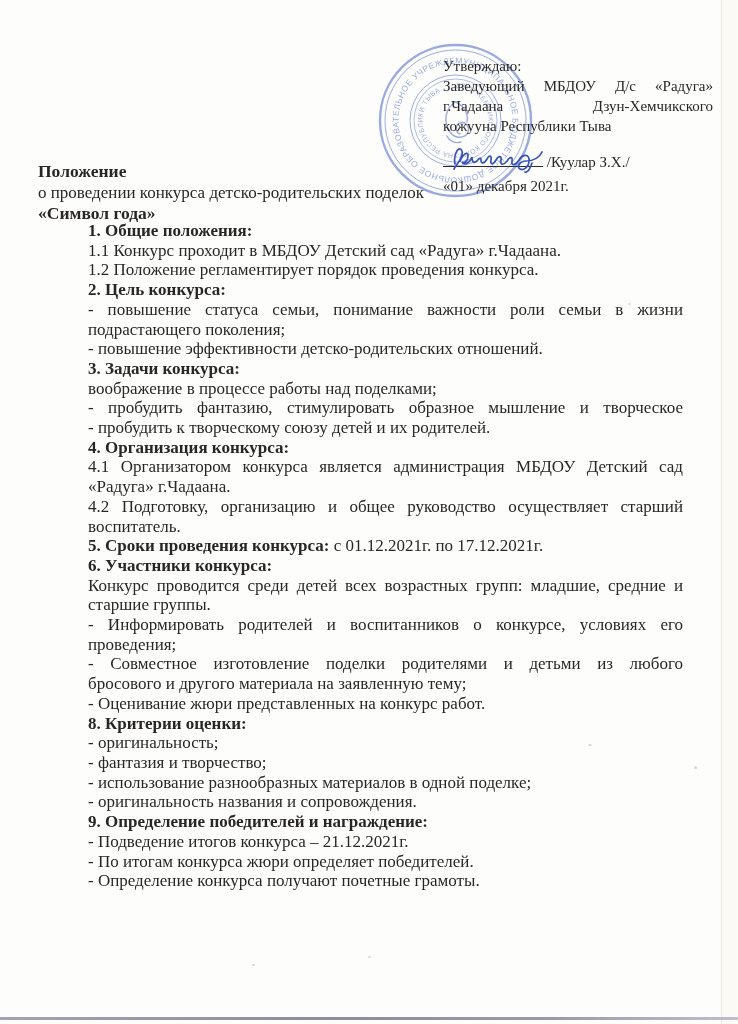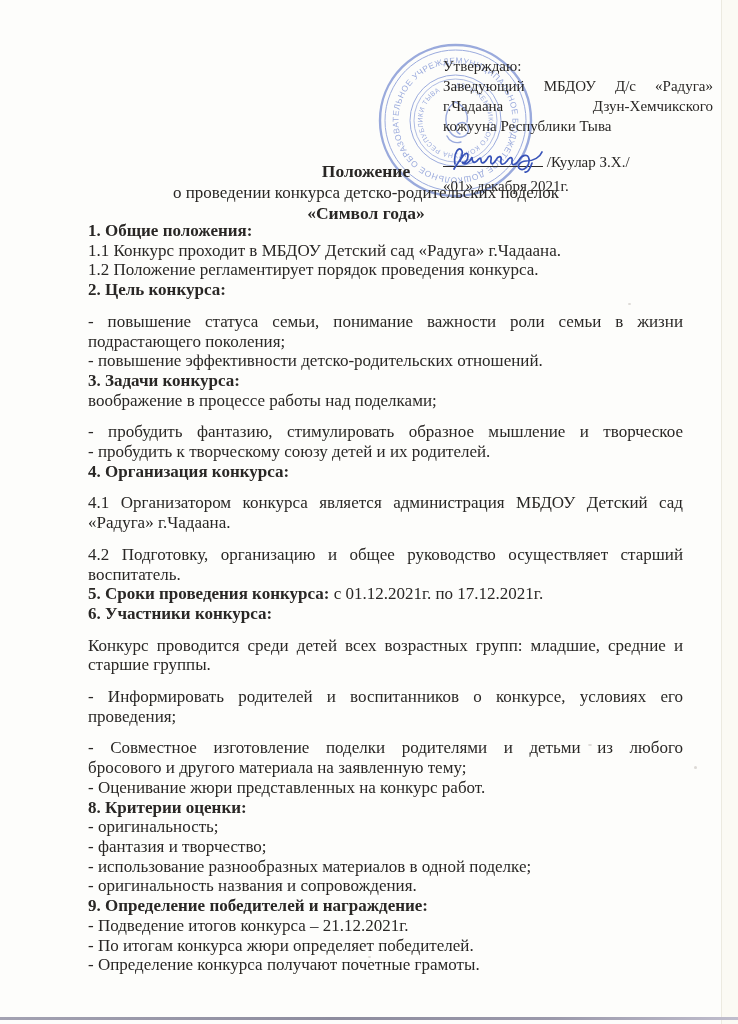--- a/index.html
+++ b/index.html
@@ -27,31 +27,31 @@
   }
   .sig-script{position:absolute;left:2px;top:-12px;z-index:3;}
   .date-ln{margin-top:2px;}
   
   .stamp{
     position:absolute;left:375px;top:40px;width:161px;height:161px;
     z-index:1;opacity:0.55;
   }
   
   .doc-title{
-    position:absolute;left:46px;top:161px;width:640px;
-    text-align:center;font-size:17px;line-height:21px;z-index:2;
+    position:absolute;left:38px;top:161px;width:640px;
+    font-size:17px;line-height:21px;z-index:2;
   }
   .title-line.b{font-weight:bold;font-size:17.5px;}
   
   .doc-body{
     position:absolute;left:88px;top:221px;width:595px;
     font-size:17px;line-height:19.7px;z-index:2;
   }
   .body-line{text-align:left;}
-  .body-line.jl{text-align:justify;text-align-last:justify;margin-top:12px;}
+  .body-line.jl{text-align:justify;text-align-last:justify;}
   .b{font-weight:bold;}
   
   .scan-bottom{
     position:absolute;left:0;top:1017px;width:738px;height:3px;
     background:linear-gradient(to right,#a3a2b2,#8d8c9e 45%,#9b99ab 75%,#c0becd);
   }
   .scan-right-line{
     position:absolute;left:721px;top:0;width:1px;height:1024px;
     background:rgba(214,211,190,0.45);
   }

